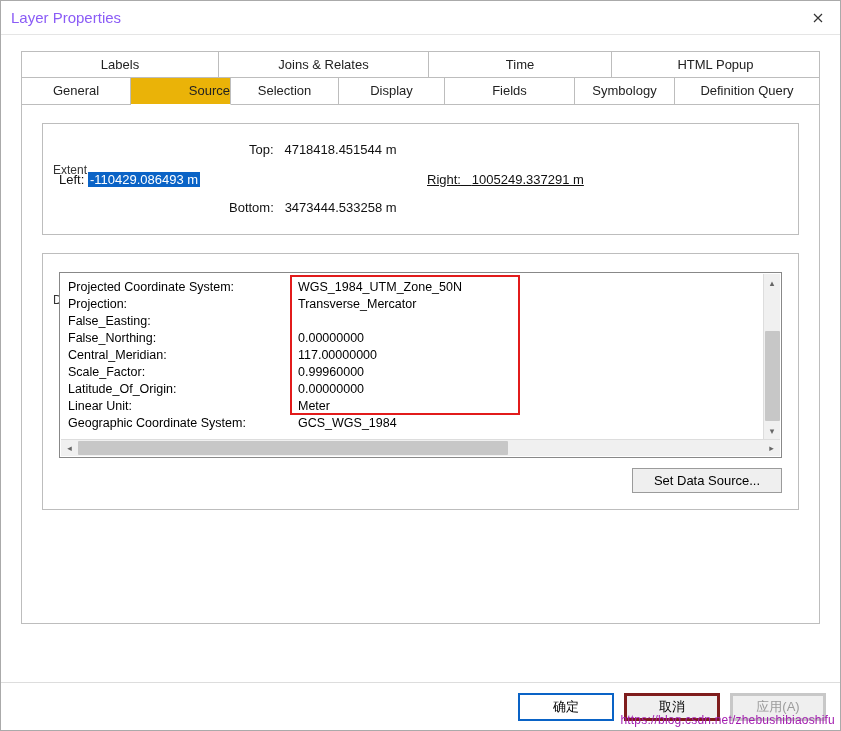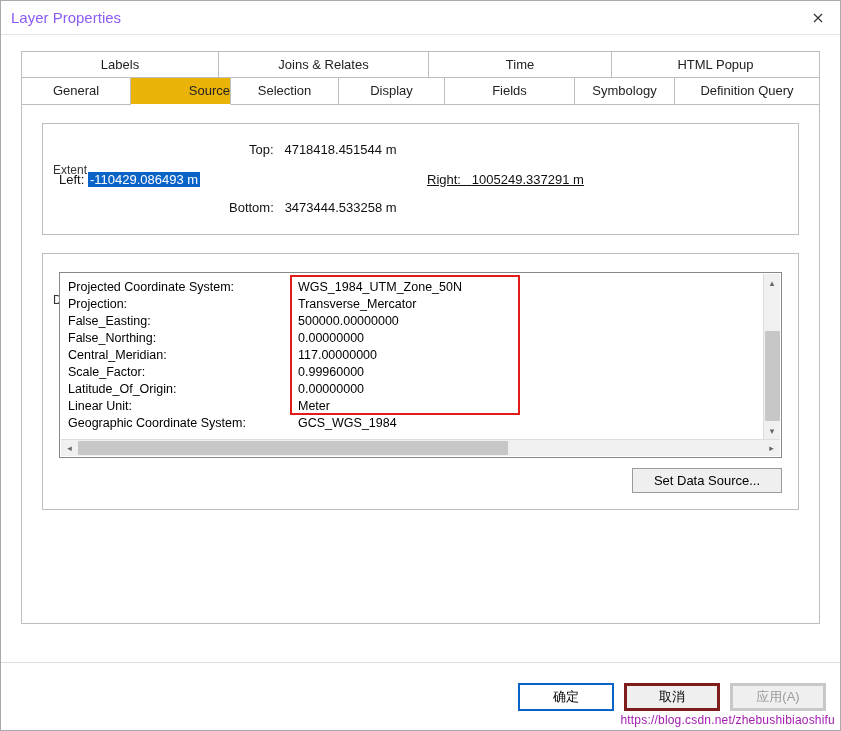--- a/index.html
+++ b/index.html
@@ -145,21 +145,21 @@
 
 .set-ds-row { display:flex; justify-content:flex-end; margin-top:10px; }
 .set-ds-btn {
   border:1px solid #9b9b9b; background:#efefef; padding:4px 0;
   font-size:13px; cursor:pointer; min-width:150px; text-align:center;
 }
 
 
 .footer {
   border-top:1px solid #ddd;
-  height:68px;
+  height:48px;
   display:flex;
   align-items:center;
   justify-content:flex-end;
   padding: 0 14px;
   gap: 10px;
 }
 .btn {
   min-width:96px; height:28px; border:3px solid #7f1d1d; background:#efefef;
   font-size:13px; cursor:pointer; display:flex; align-items:center; justify-content:center;
 }
@@ -237,21 +237,20 @@
             <div class="ds-row">
                 <span class="k">Projected Coordinate System:</span>
                 <span class="v">WGS_1984_UTM_Zone_50N</span>
               </div>
             <div class="ds-row">
                 <span class="k">Projection:</span>
                 <span class="v">Transverse_Mercator</span>
               </div>
             <div class="ds-row">
                 <span class="k">False_Easting:</span>
-                <span class="v">500000.00000000</span>
               </div>
             <div class="ds-row">
                 <span class="k">False_Northing:</span>
                 <span class="v">0.00000000</span>
               </div>
             <div class="ds-row">
                 <span class="k">Central_Meridian:</span>
                 <span class="v">117.00000000</span>
               </div>
             <div class="ds-row">

